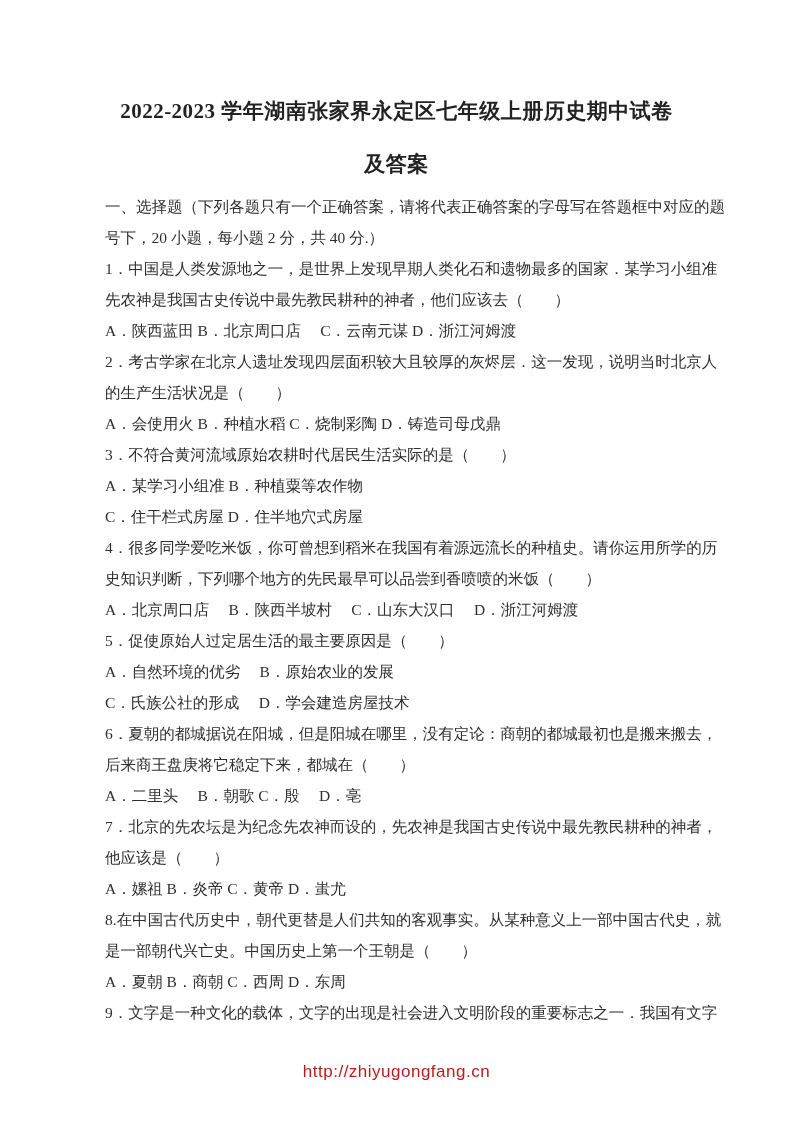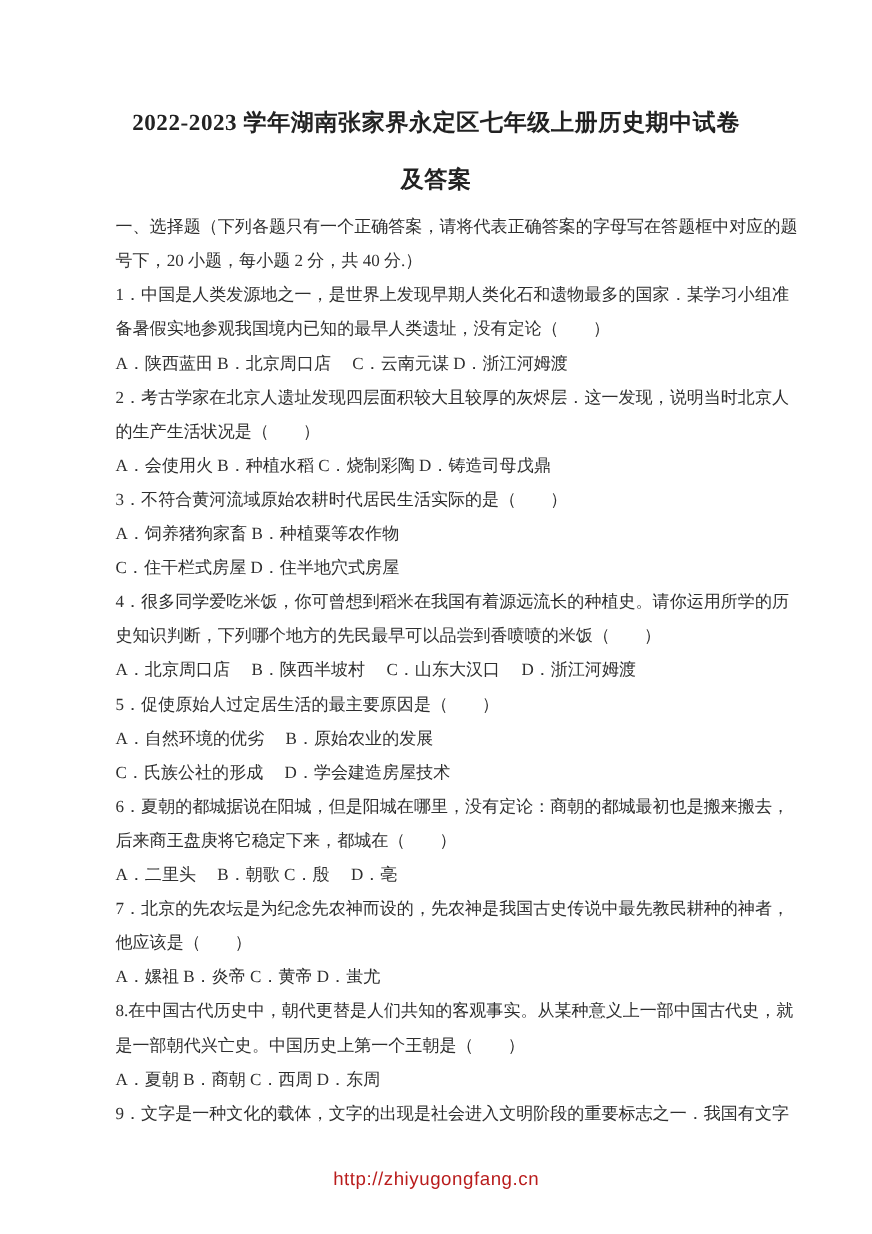--- a/index.html
+++ b/index.html
@@ -65,33 +65,33 @@
   <div class="title-line first">2022-2023 学年湖南张家界永定区七年级上册历史期中试卷</div>
   <div class="title-line second">及答案</div>
 
   <div class="content">
 
     <div class="line">一、选择题（下列各题只有一个正确答案，请将代表正确答案的字母写在答题框中对应的题</div>
     <div class="line">号下，20 小题，每小题 2 分，共 40 分.）</div>
 
     <div class="question">
       <div class="line">1．中国是人类发源地之一，是世界上发现早期人类化石和遗物最多的国家．某学习小组准</div>
-      <div class="line">备暑假实地参观我国境内已知的最早人类遗址，没有定论（　　）</div>
+      <div class="line">先农神是我国古史传说中最先教民耕种的神者，他们应该去（　　）</div>
       <div class="line">A．陕西蓝田 B．北京周口店　 C．云南元谋 D．浙江河姆渡</div>
     </div>
 
     <div class="question">
       <div class="line">2．考古学家在北京人遗址发现四层面积较大且较厚的灰烬层．这一发现，说明当时北京人</div>
       <div class="line">的生产生活状况是（　　）</div>
       <div class="line">A．会使用火 B．种植水稻 C．烧制彩陶 D．铸造司母戊鼎</div>
     </div>
 
     <div class="question">
       <div class="line">3．不符合黄河流域原始农耕时代居民生活实际的是（　　）</div>
-      <div class="line">A．饲养猪狗家畜 B．种植粟等农作物</div>
+      <div class="line">A．某学习小组准 B．种植粟等农作物</div>
       <div class="line">C．住干栏式房屋 D．住半地穴式房屋</div>
     </div>
 
     <div class="question">
       <div class="line">4．很多同学爱吃米饭，你可曾想到稻米在我国有着源远流长的种植史。请你运用所学的历</div>
       <div class="line">史知识判断，下列哪个地方的先民最早可以品尝到香喷喷的米饭（　　）</div>
       <div class="line">A．北京周口店　 B．陕西半坡村　 C．山东大汉口　 D．浙江河姆渡</div>
     </div>
 
     <div class="question">

